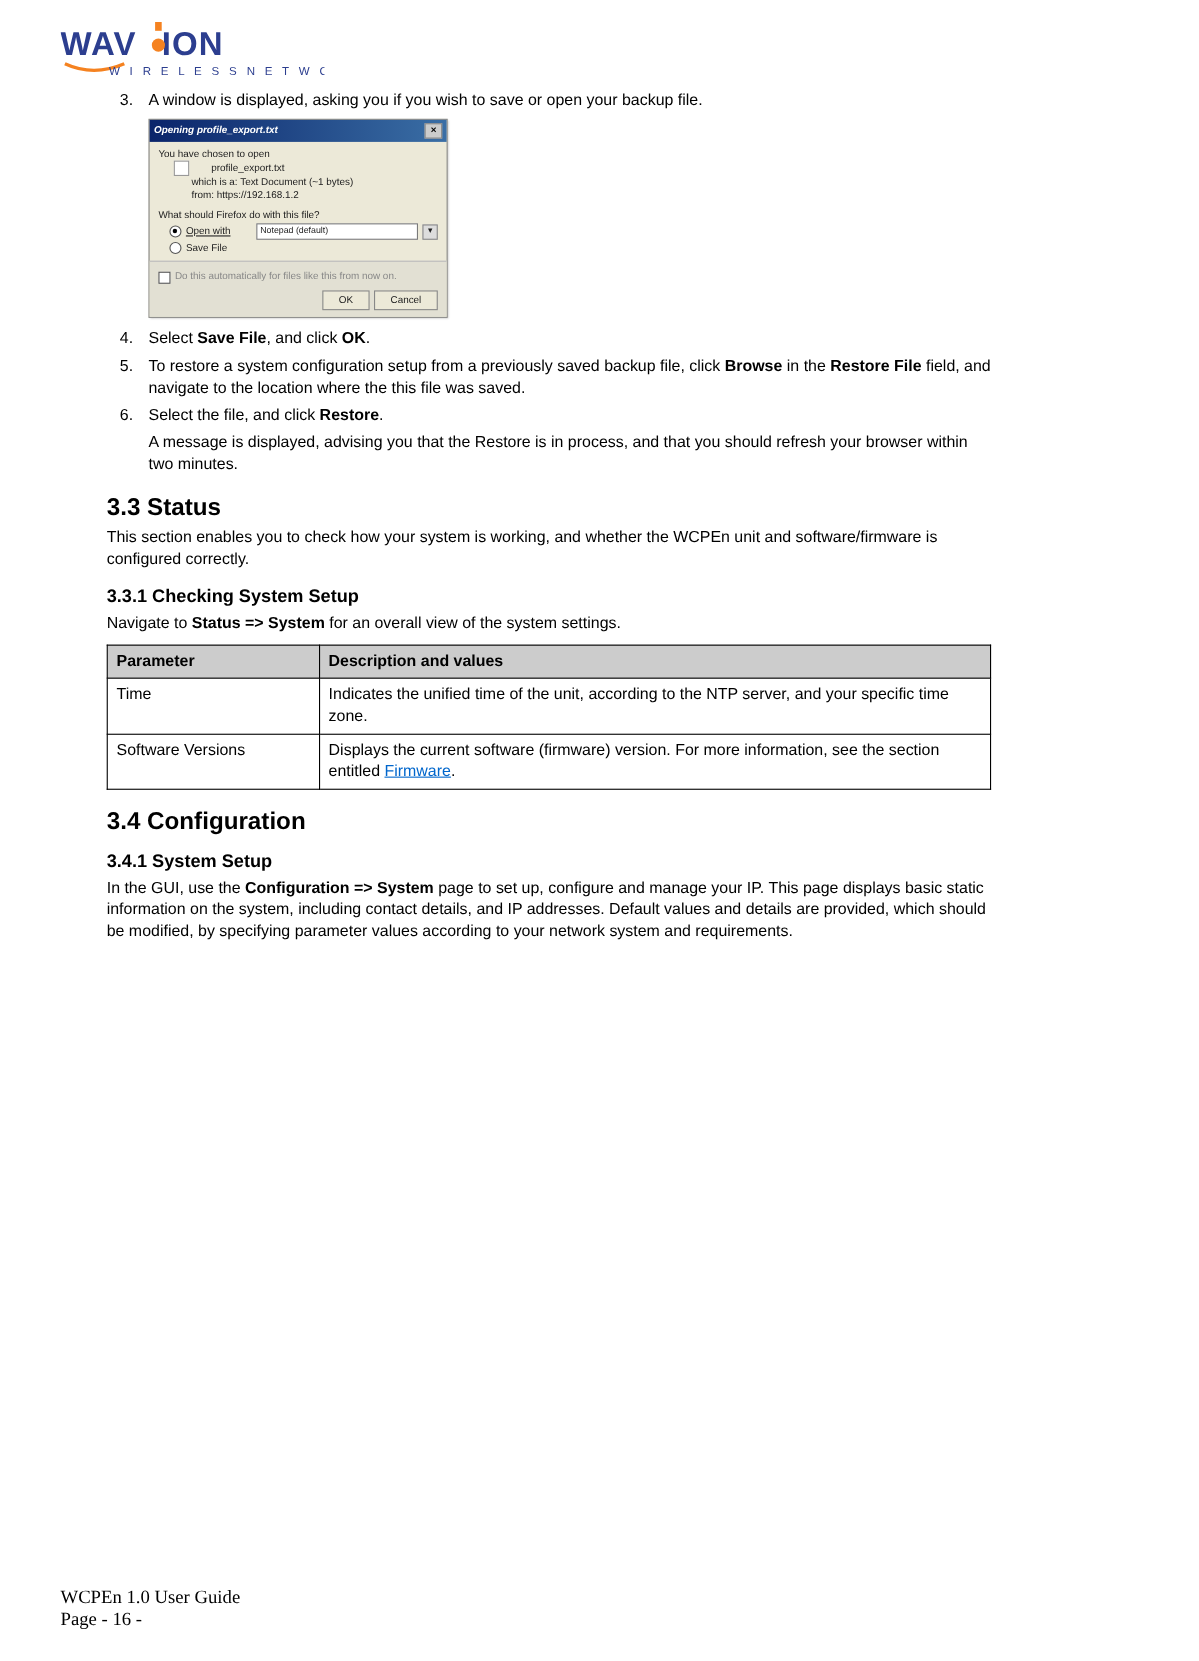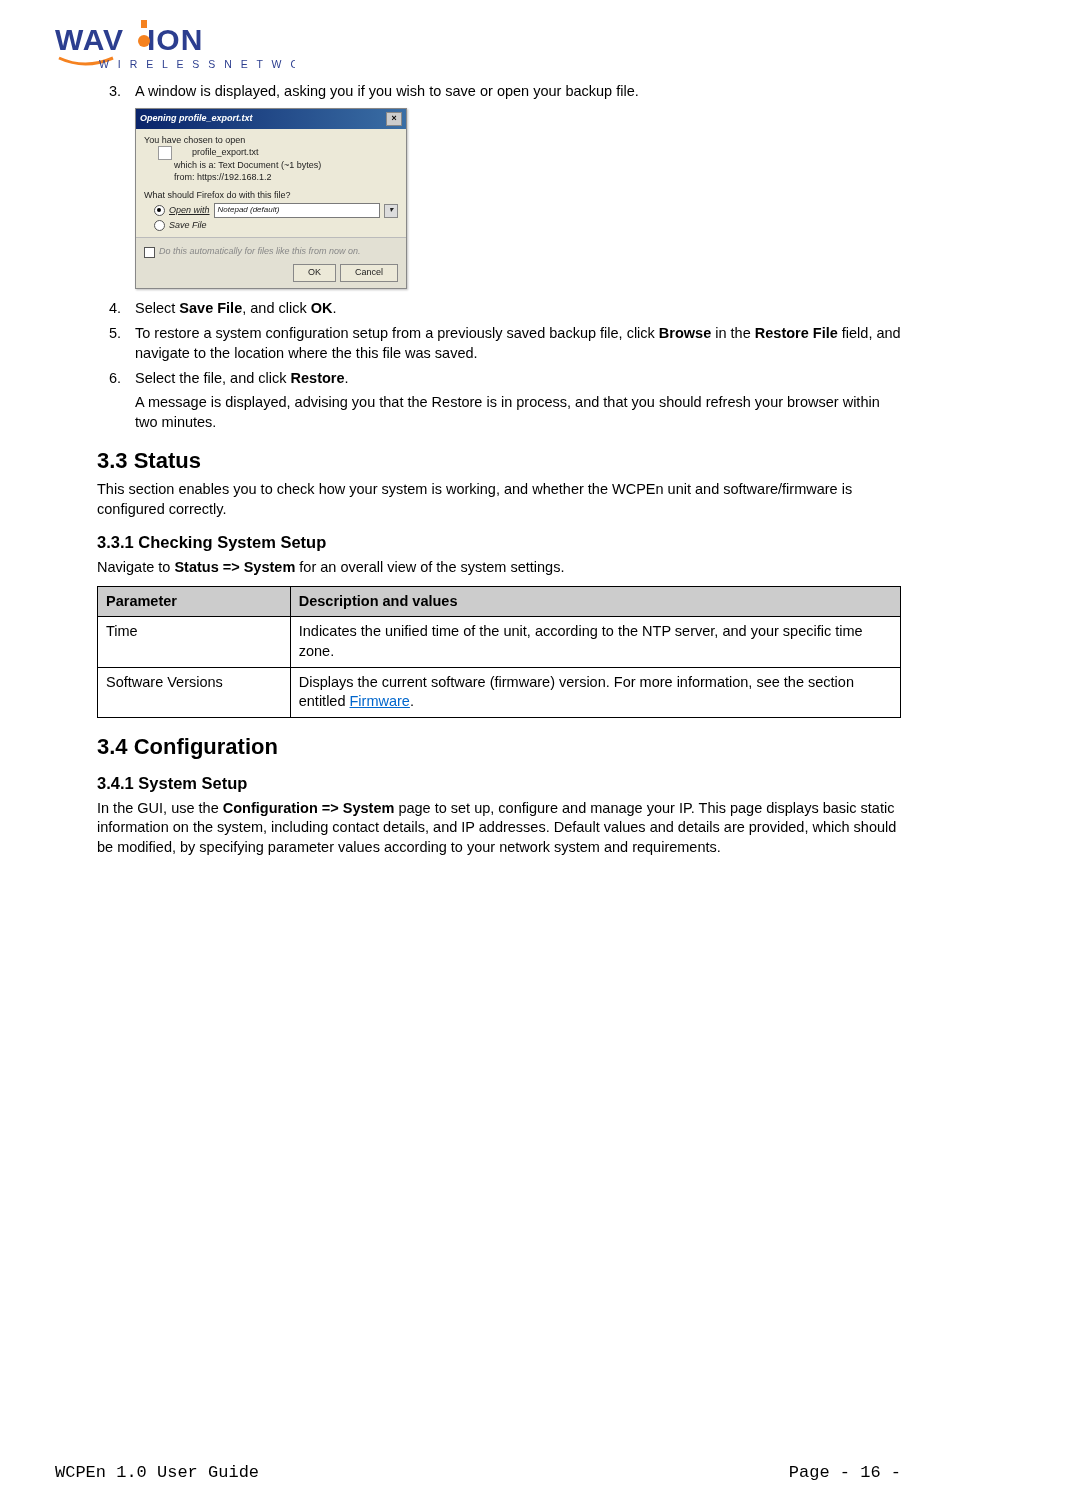--- a/index.html
+++ b/index.html
@@ -58,24 +58,24 @@
     align-items:center;
     font-size:9px;
     font-style:italic;
   }
   .dialog-title .close { background:#ccc; color:#000; width:14px; height:12px; text-align:center; border:1px solid #888; line-height:10px; font-size:9px;}
   .dialog-body { padding:6px 8px 4px 8px; line-height:1.3;}
   .dialog-body .indent { padding-left:14px; }
   .dialog-body .file-row { display:flex; align-items:center; gap:20px; }
   .file-icon { width:12px; height:12px; border:1px solid #999; background:#fff; display:inline-block;}
   .dialog-body .question { margin-top:6px; }
-  .opt-row { display:flex; align-items:center; gap:4px; margin:2px 0 2px 10px;font-style:italic;}
+  .opt-row { display:flex; align-items:center; gap:4px; margin:2px 0 2px 10px;}
   .radio { width:9px; height:9px; border:1px solid #555; border-radius:50%; display:inline-block; position:relative; background:#fff;}
   .radio.checked::after{content:"";position:absolute;left:1.5px;top:1.5px;width:4px;height:4px;border-radius:50%;background:#000;}
-  .open-box { background:#fff; border:1px solid #7a7a7a; padding:1px 3px; font-size:8px; flex:1; display:flex; justify-content:space-between; align-items:center;}
+  .open-box { background:#fff; border:1px solid #7a7a7a; padding:1px 3px; font-size:8px; flex:1; display:flex; justify-content:space-between; align-items:center;margin-left:19px;}
   .drop-arrow{ width:12px; height:12px; border:1px solid #888; background:#ddd; text-align:center; line-height:10px; font-size:8px;}
   .checkbox { width:9px; height:9px; border:1px solid #555; display:inline-block; background:#fff;}
   .grey-section { background:#e2e0d3; margin:6px -8px -4px -8px; padding:6px 8px; border-top:1px solid #bbb;}
   .dialog-buttons { display:flex; justify-content:flex-end; gap:4px; margin-top:6px;}
   .dlg-btn { border:1px solid #888; background:#ece9d8; padding:2px 14px; font-size:9px;}
   h2.section { font-family: Arial, sans-serif; font-size: 22px; font-weight:bold; margin:16px 0 6px 0;}
   h3.subsection { font-family: Arial, sans-serif; font-size: 16.5px; font-weight:bold; margin:14px 0 6px 0;}
   p.body { margin:4px 0 8px 0; line-height:1.35;}
   table.param {
     border-collapse: collapse;
@@ -98,21 +98,22 @@
   a.xref { color: #0066cc; }
   .footer {
     position: absolute;
     bottom: 28px;
     left: 55px;
     right: 55px;
     display: flex;
     justify-content: space-between;
     font-size: 17px;
     color: #000;
-    font-family: Liberation Mono, monospace;
+    font-family: Liberation Serif, serif;
+    flex-direction: column;
   }
   b { font-weight: bold; }
 </style>
 </head>
 <body>
 
 <div class="page">
 
   <div class="logo">
     <svg class="logo-svg" width="240" height="54" viewBox="0 0 240 54">

